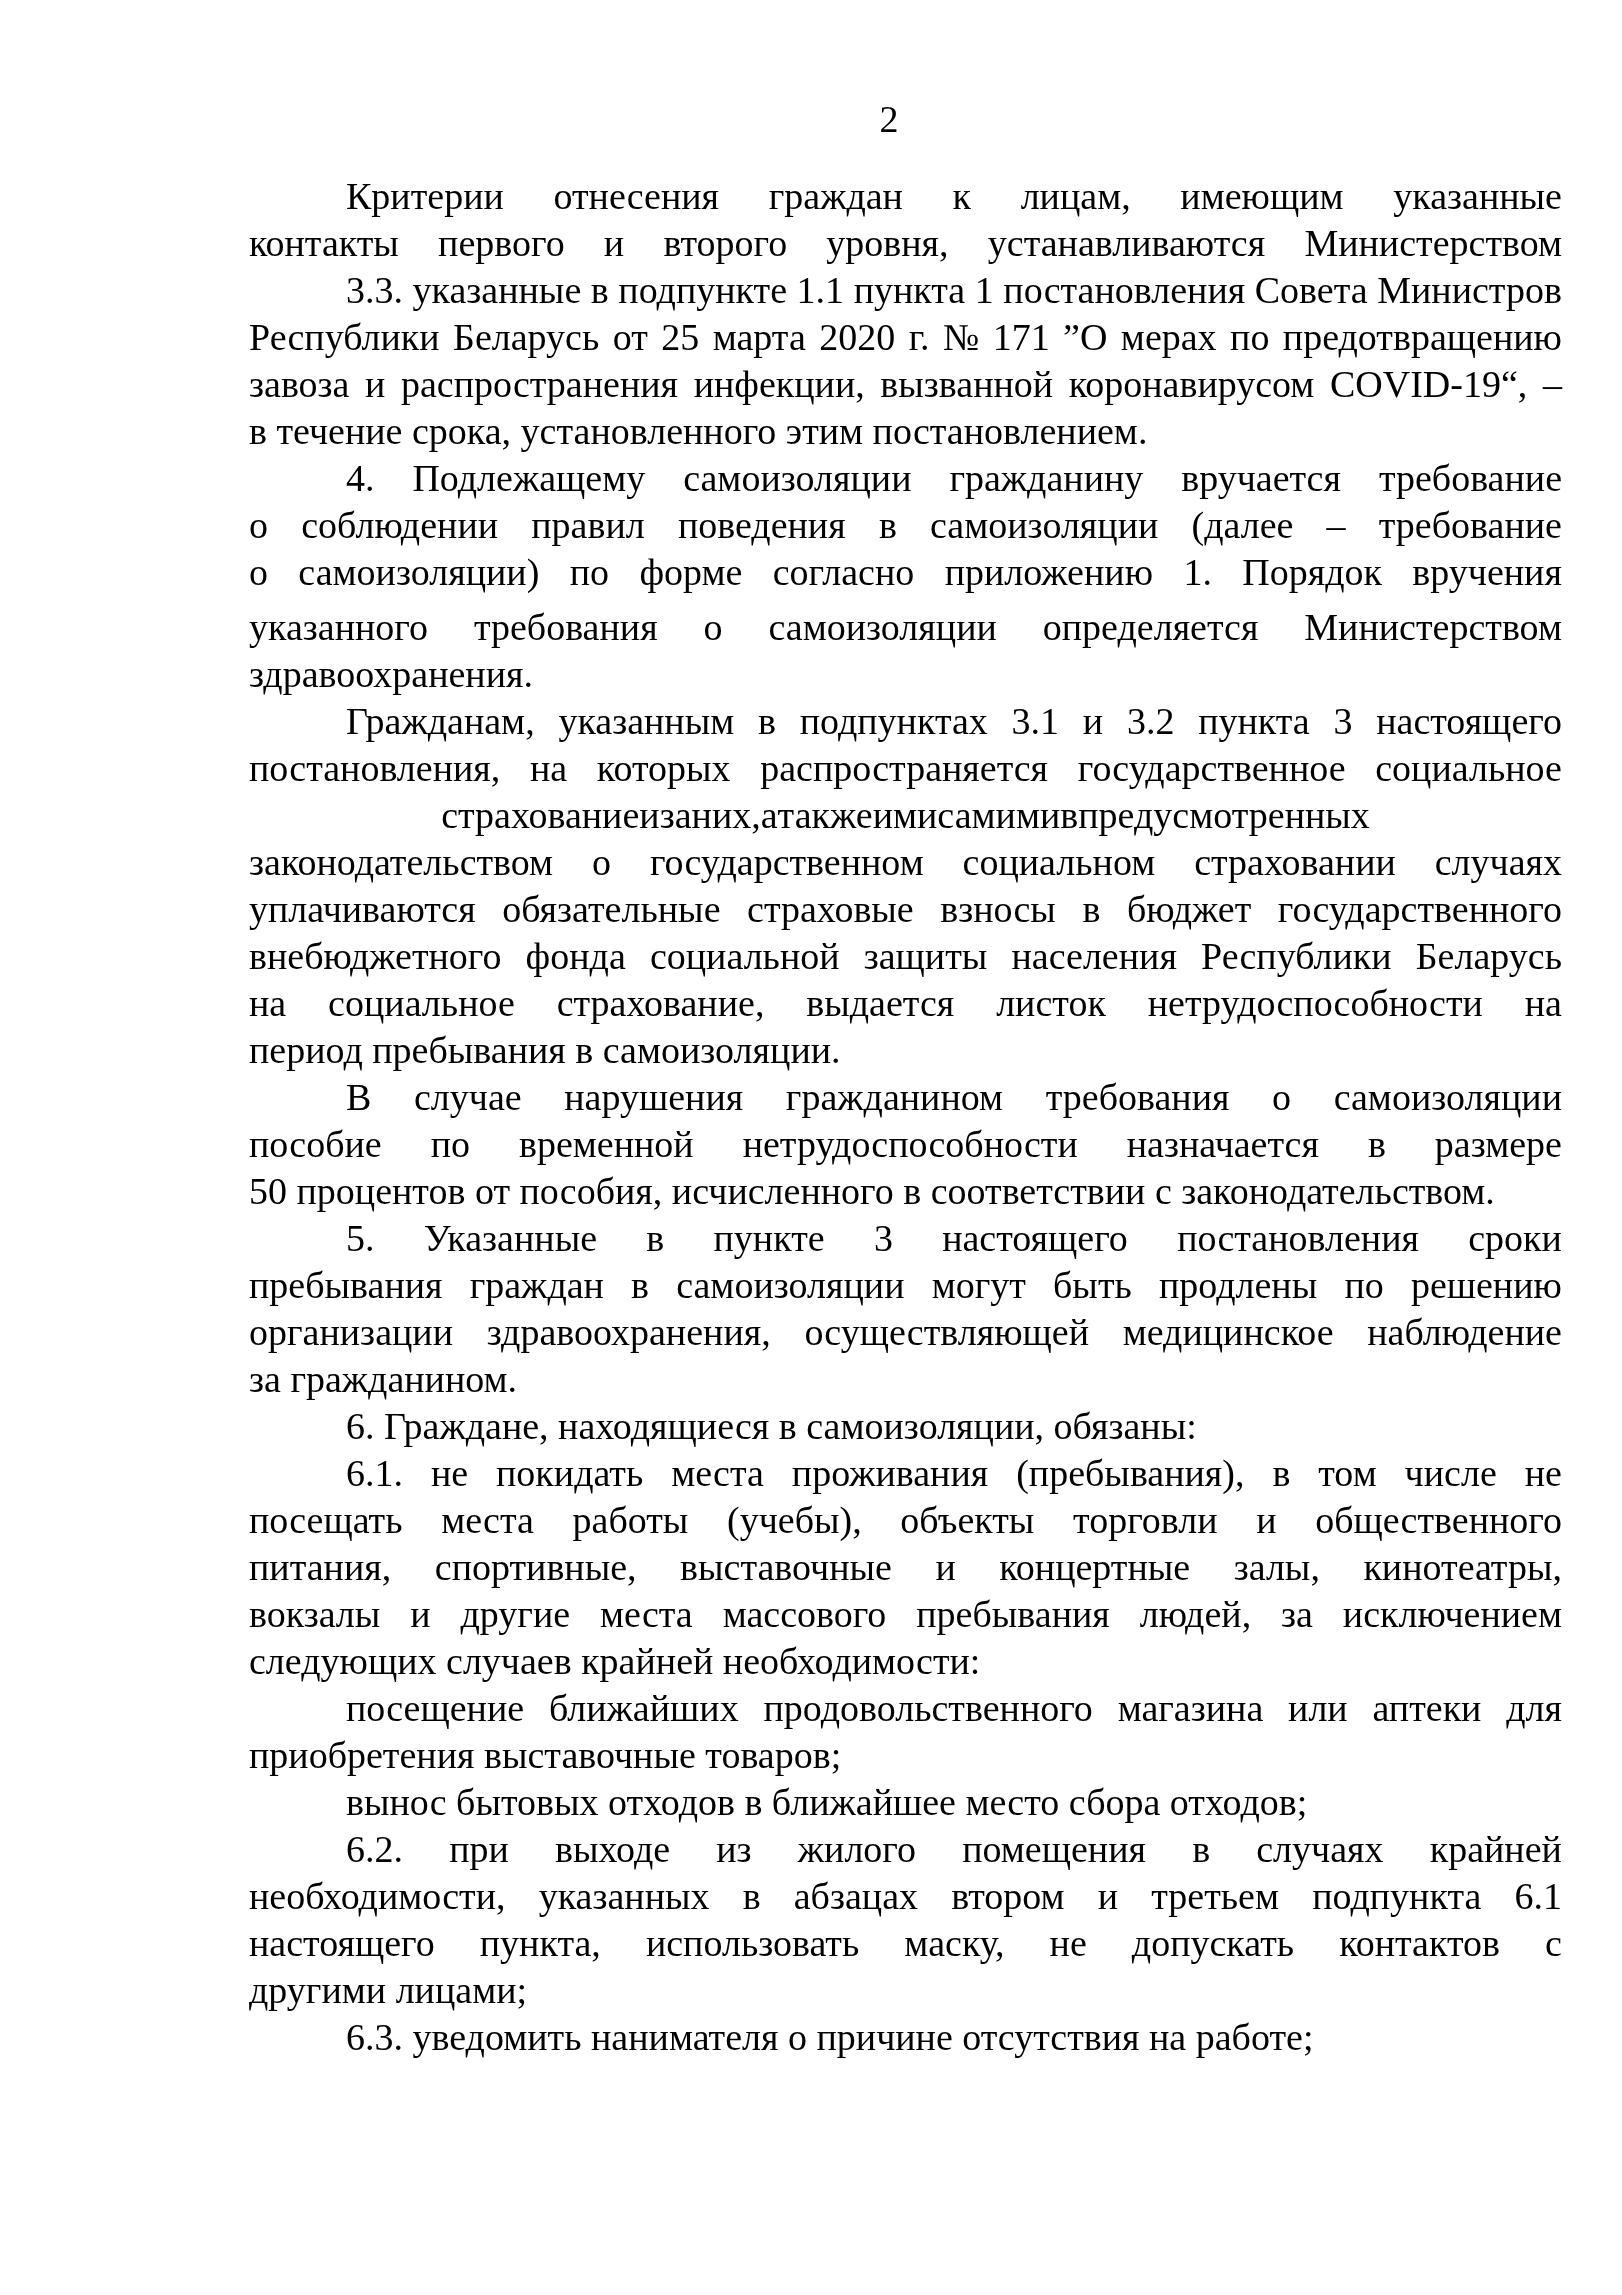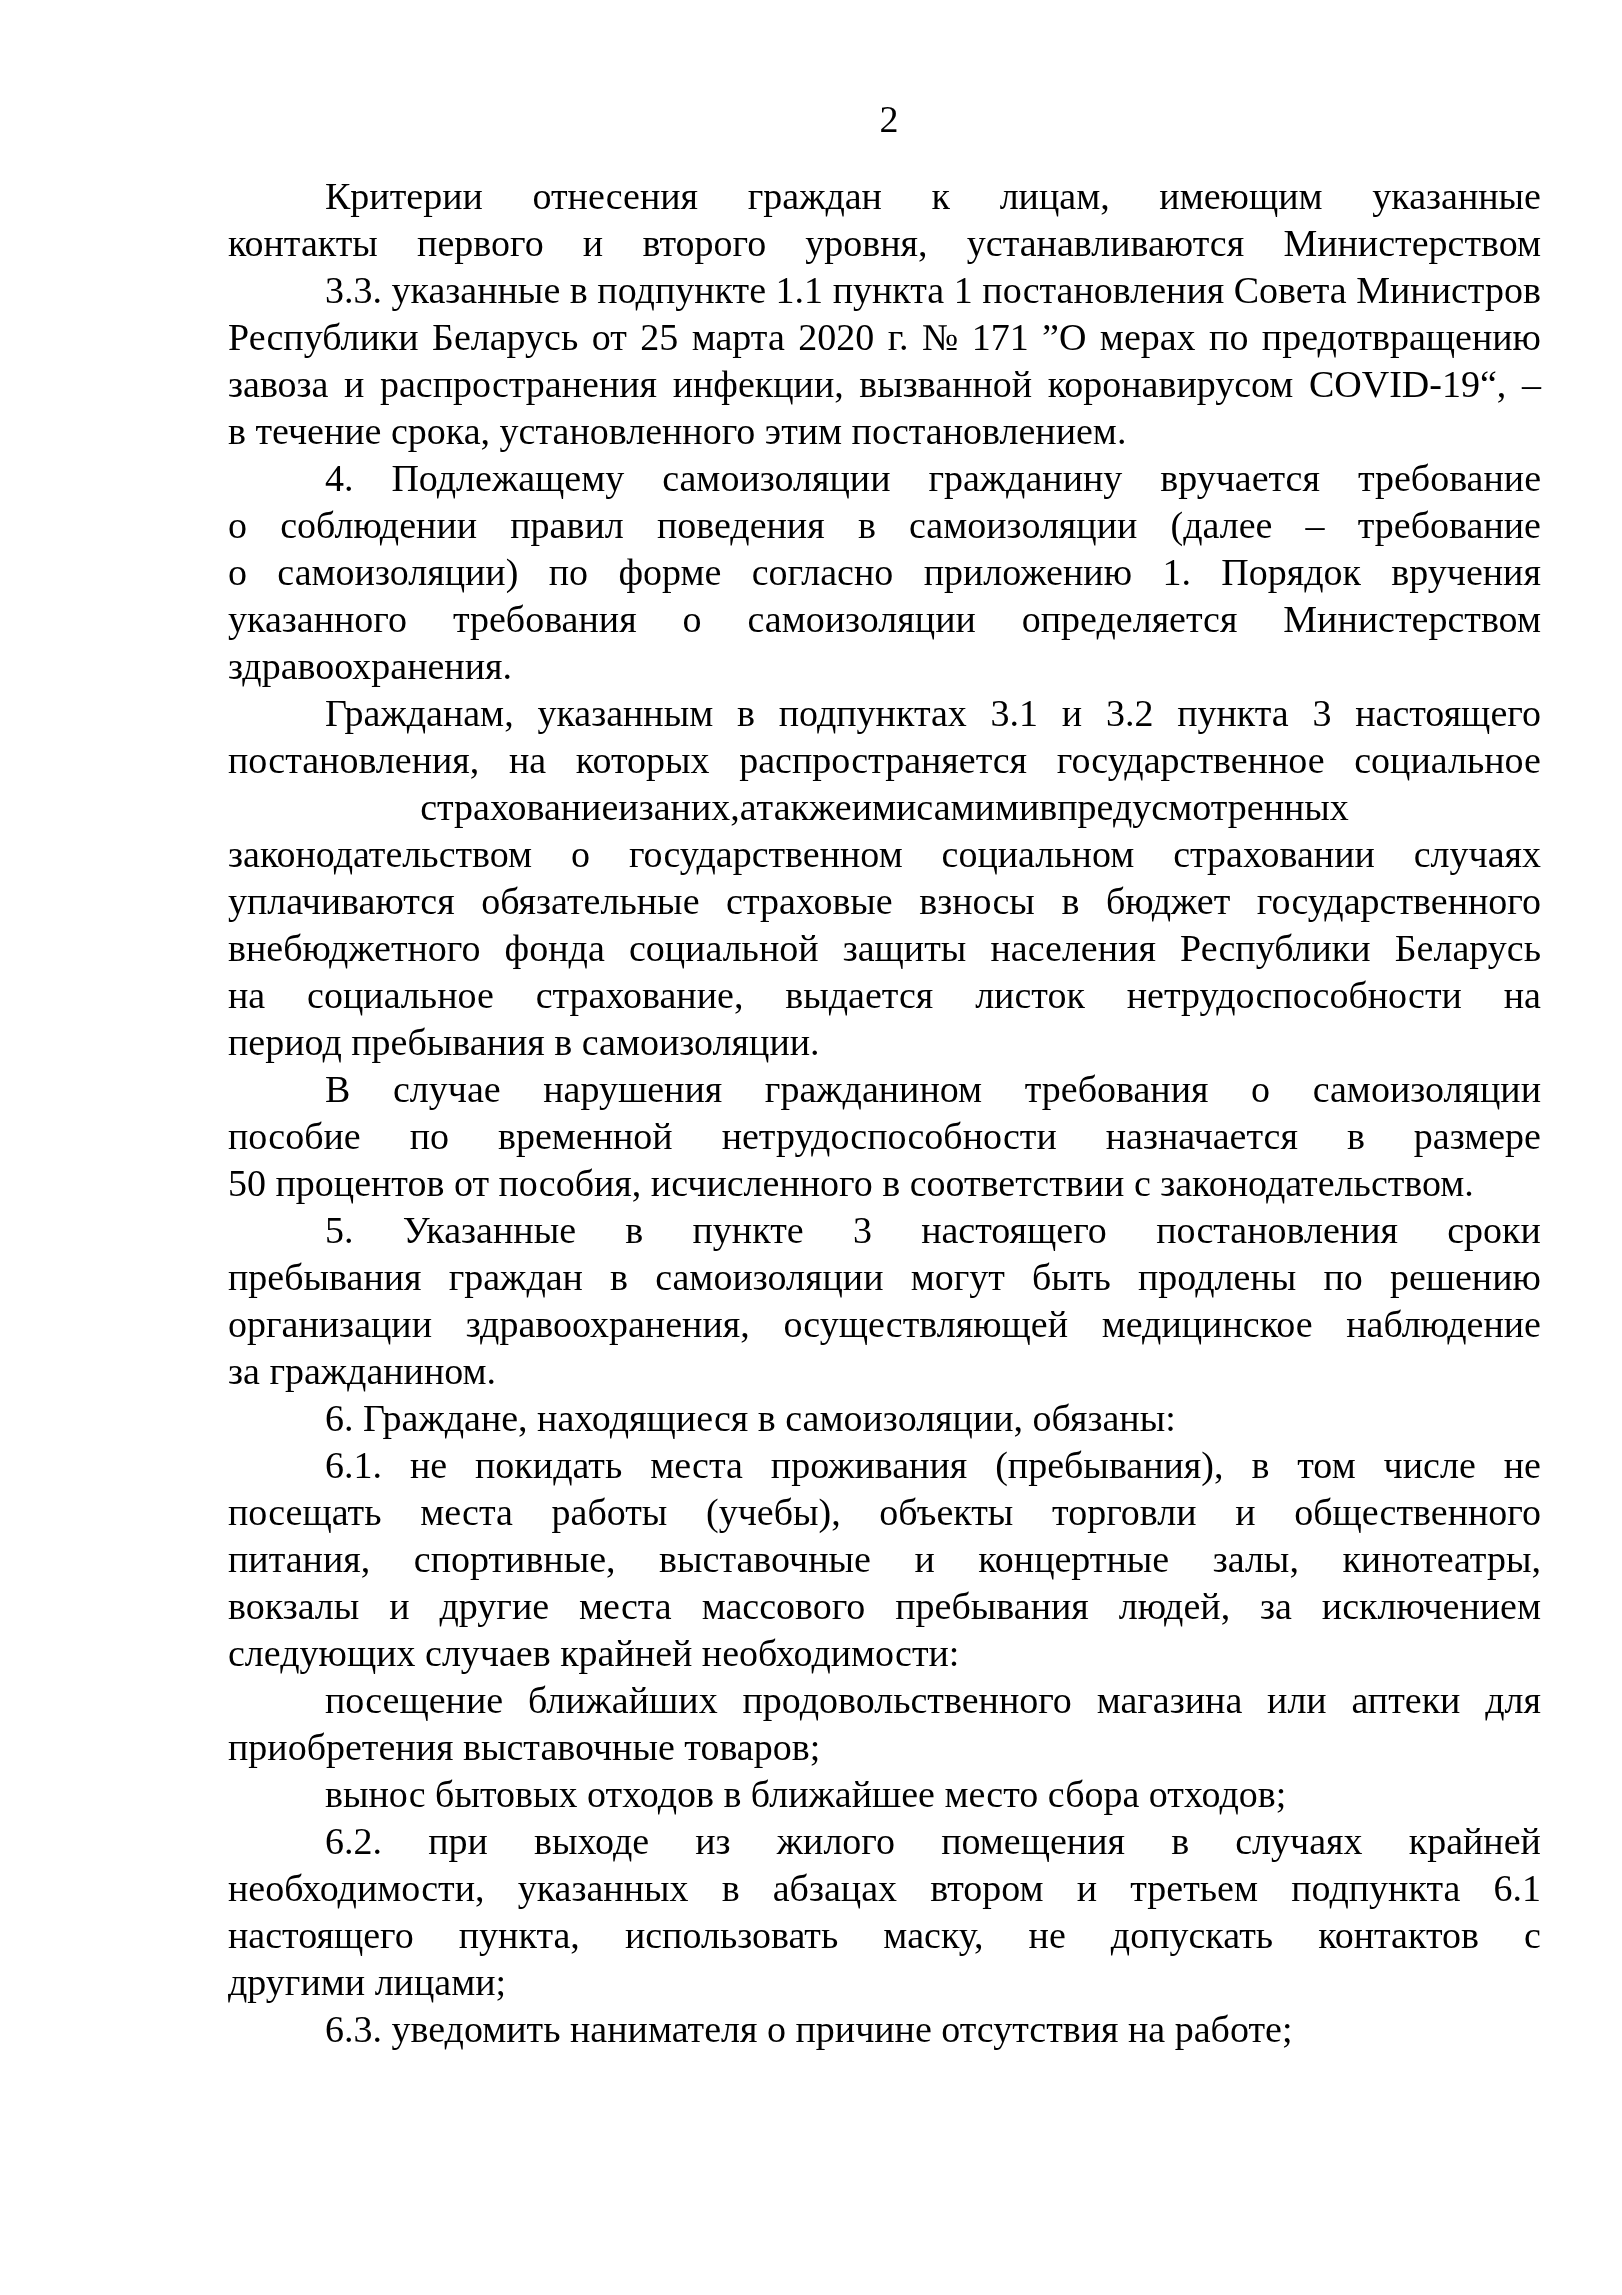--- a/index.html
+++ b/index.html
@@ -9,21 +9,21 @@
     background: #ffffff; color: #000000;
     font-family: "Liberation Serif", "DejaVu Serif", serif;
     font-size: 38px;
   }
   .page-number {
     position: absolute; left: 0; width: 1622px; top: 96px;
     text-align: center; padding-left: 156px; box-sizing: border-box;
     line-height: 47px; height: 47px; white-space: nowrap;
   }
   .body-text {
-    position: absolute; left: 228px; top: 173px; width: 1313px;
+    position: absolute; left: 249px; top: 173px; width: 1313px;
   }
   .line {
     display: block; position: relative; height: 47px; line-height: 47px;
     white-space: nowrap; overflow: visible;
   }
   .line .inner {
     display: inline-block; white-space: nowrap; transform-origin: 0 50%;
   }
   .line.indent .inner { margin-left: 97px; }
   .line.just .inner { display: flex; justify-content: space-between; }
@@ -130,21 +130,21 @@
           <span>по</span>
           <span>форме</span>
           <span>согласно</span>
           <span>приложению</span>
           <span>1.</span>
           <span>Порядок</span>
           <span>вручения</span>
         </span>
       </div>
     <div class="line just">
-        <span class="inner" style="width: 1313px;">
+        <span class="inner" style="width: 1313px; margin-top: 8px;">
           <span>указанного</span>
           <span>требования</span>
           <span>о</span>
           <span>самоизоляции</span>
           <span>определяется</span>
           <span>Министерством</span>
         </span>
       </div>
     <div class="line"><span class="inner">здравоохранения.</span></div>
     <div class="line indent just">

